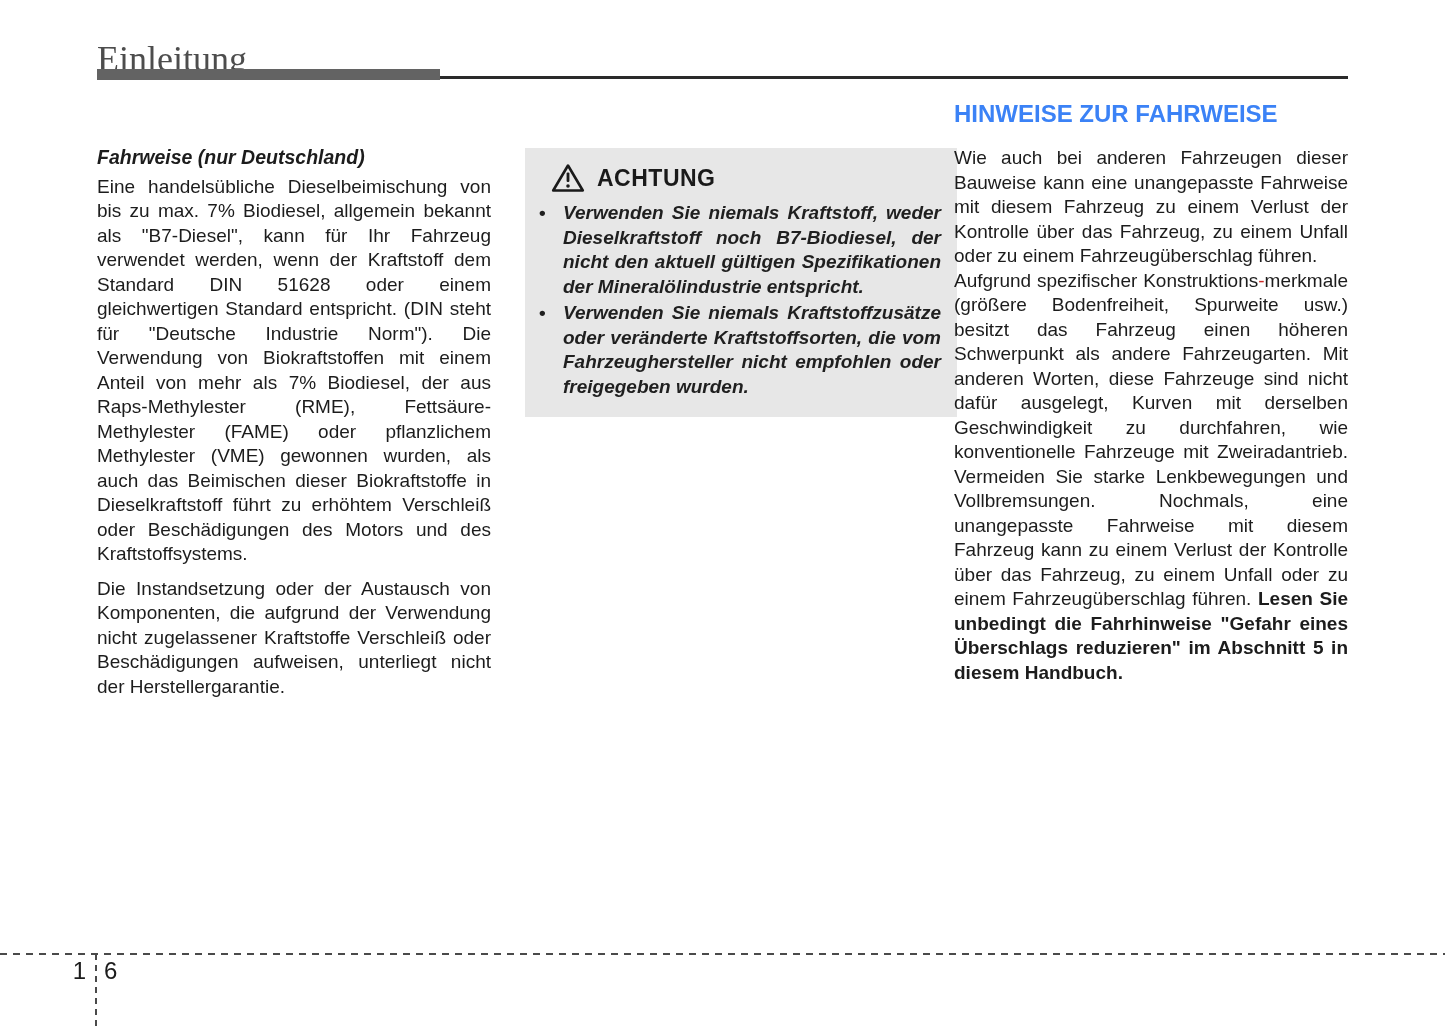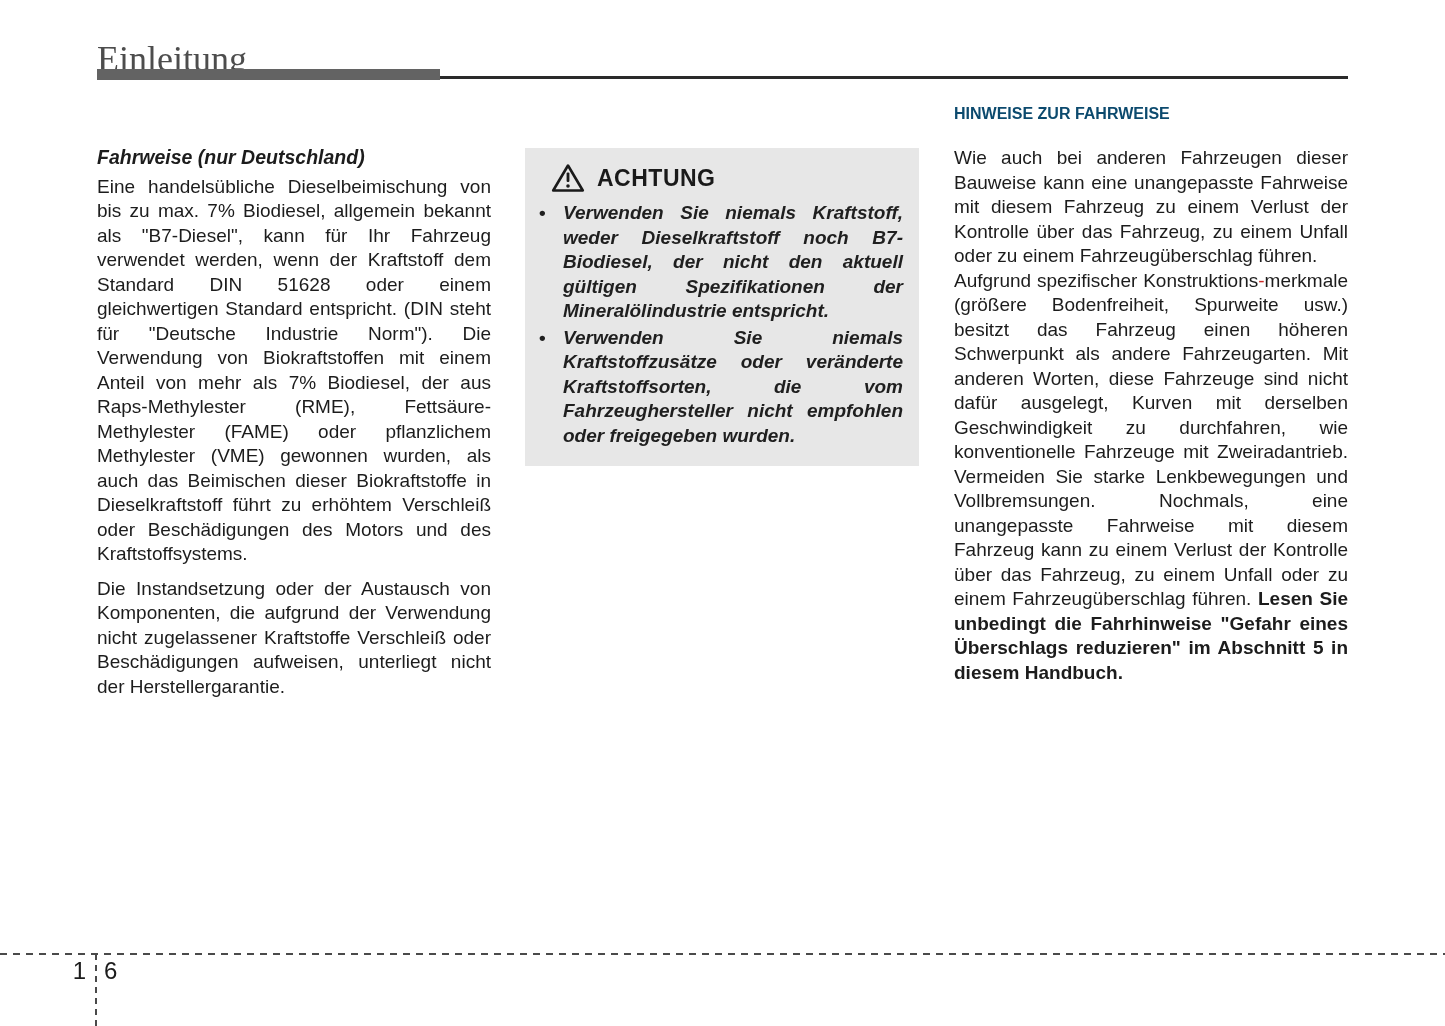--- a/index.html
+++ b/index.html
@@ -47,21 +47,21 @@
     font-weight: bold; font-style: italic;
     font-size: 19.5px;
     margin: 0 0 5px 0;
     text-align: left;
   }
   .col1 .para2 { margin-top: 10px; }
 
   
   .caution-box {
     position: absolute; left: 525px; top: 148px;
-    width: 394px;
+    width: 432px;
     box-sizing: border-box;
     background: #e7e7e7;
     padding: 13px 16px 18px 14px;
   }
   .caution-title-row {
     display: flex; align-items: center;
     gap: 12px;
     margin: 2px 0 8px 12px;
   }
   .caution-title {
@@ -83,25 +83,25 @@
     text-align: left;
   }
   .bullet-text {
     flex: 1;
     text-align: justify;
   }
 
   
   .col3 { left: 954px; top: 100px; }
   .col3-heading {
-    font-size: 16px; font-weight: bold;
+    font-size: 24px; font-weight: bold;
     line-height: 28px;
     margin: 0 0 18px 0;
     text-align: left;
-    color: #0c4a6e;
+    color: #3b82f6;
   }
   .col3 .para { margin-top: 0; }
   .col3 .para:first-of-type { margin-top: 0; }
   .red-hyphen { color: #cc2b28; }
   .bold-tail { font-weight: bold; }
 
   
   .footer-hline {
     position: absolute; left: 0; top: 953px;
     width: 1445px; height: 2px;

